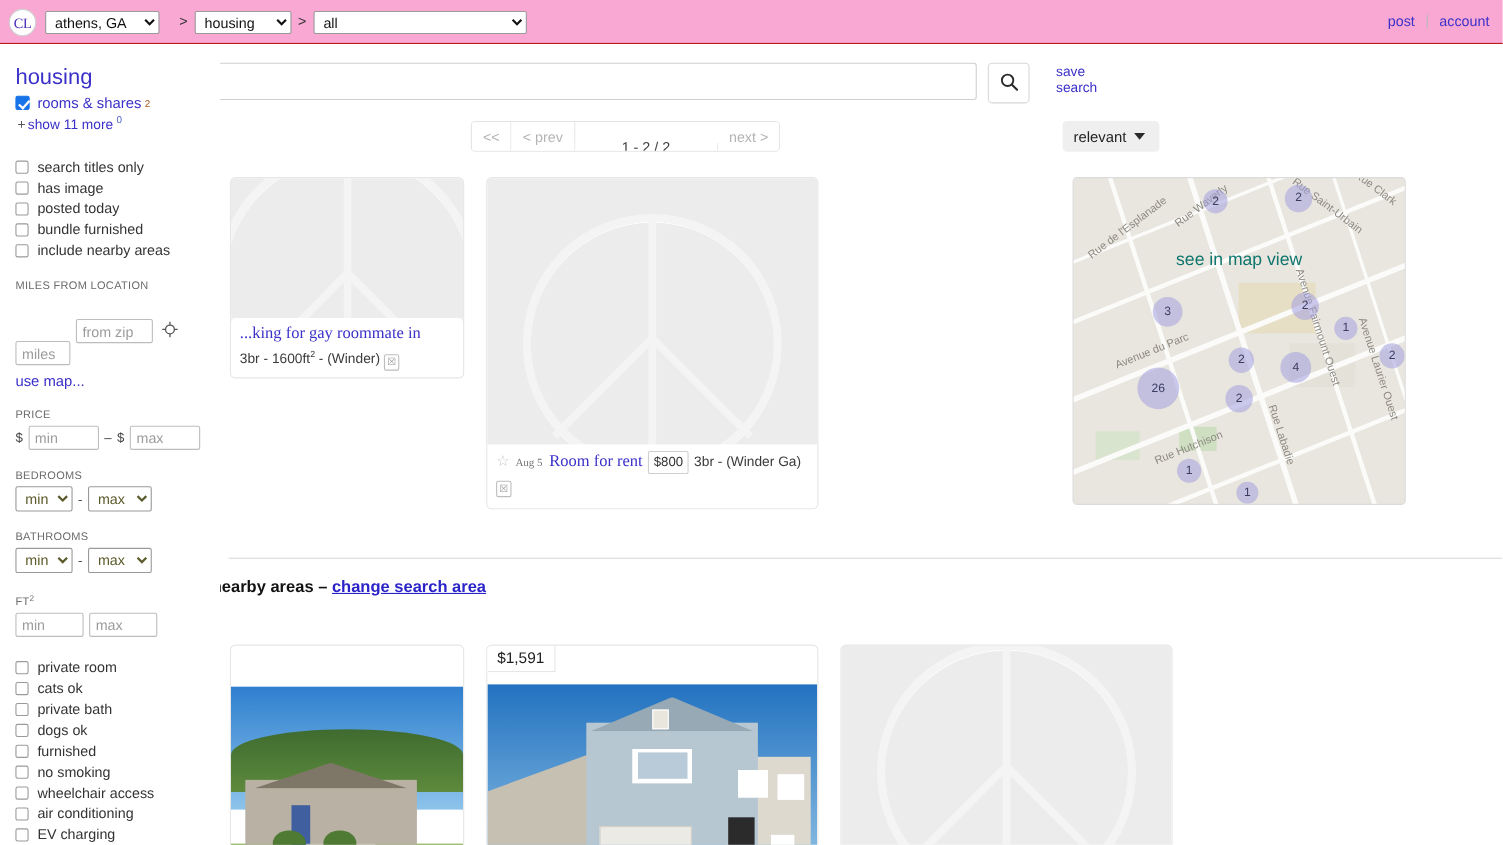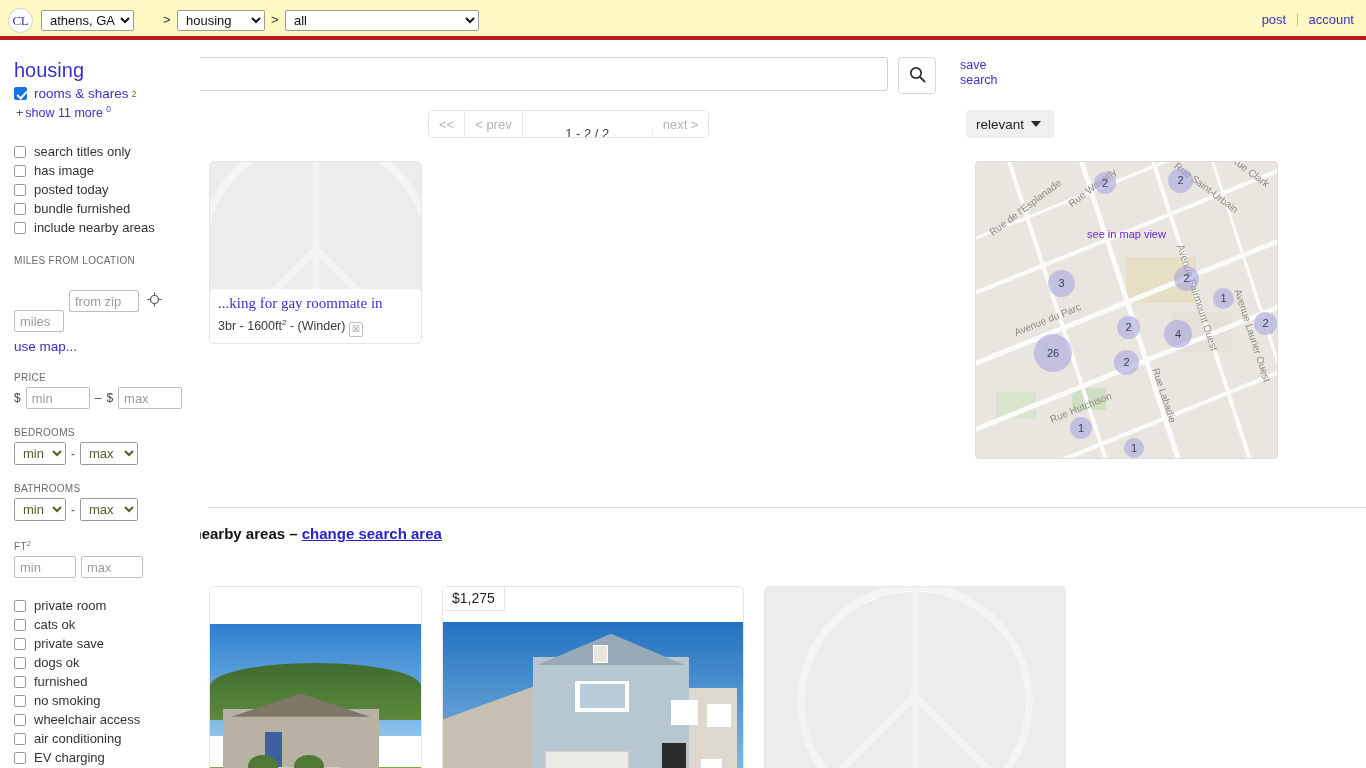--- a/index.html
+++ b/index.html
@@ -10,22 +10,22 @@
     background: #ffffff;
     font-family: "Liberation Sans", sans-serif;
     font-size: 13px;
     color: #222222;
   }
 
   
   #header-bar {
     position: absolute; top: 0; left: 0;
     width: 1366px; height: 40px;
-    background: #fef9c3;
-    border-bottom: 4px solid #b91c1c;
+    background: #f9a8d4;
+    border-bottom: 1px solid #b91c1c;
   }
   #cl-logo {
     position: absolute; left: 8px; top: 8px;
     width: 25px; height: 25px;
     border-radius: 50%;
     border: 1px solid #cfcfcf;
     background: #ffffff;
     color: #4a2ab5;
     font-family: "Liberation Serif", serif;
     font-size: 13px;
@@ -37,21 +37,21 @@
     position: absolute; top: 10px;
     height: 21px;
     font-family: "Liberation Sans", sans-serif;
     font-size: 13px;
     color: #111;
     background: #ffffff;
     border: 1px solid #9a9a9a;
     border-radius: 2px;
     padding: 0 2px 0 4px;
   }
-  #sel-city  { left: 41px;  width: 93px; }
+  #sel-city  { left: 41px;  width: 104px; }
   #sel-cat   { left: 177px; width: 88px; }
   #sel-sub   { left: 285px; width: 194px; }
   .hdr-gt {
     position: absolute; top: 12px;
     font-size: 13px; color: #333;
   }
   #gt1 { left: 163px; }
   #gt2 { left: 271px; }
   #hdr-right {
     position: absolute; right: 12px; top: 12px;
@@ -377,22 +377,22 @@
     position: absolute; left: 775px; top: 120px;
     width: 303px; height: 298px;
     border: 1px solid #dcdcdc;
     border-radius: 4px;
     background: #e9e6df;
     overflow: hidden;
   }
   #map-label {
     position: absolute; left: 0; right: 0; top: 66px;
     text-align: center;
-    font-size: 11px;
-    color: #6d28d9;
+    font-size: 16px;
+    color: #0f766e;
     z-index: 5;
   }
   .mk {
     position: absolute;
     border-radius: 50%;
     background: rgba(163,158,222,0.55);
     color: #3b3b60;
     text-align: center;
     font-size: 11px;
     z-index: 4;
@@ -578,21 +578,21 @@
       <div class="chk-row">
         <span class="chk-box"></span>
         <span>private room</span>
       </div>
       <div class="chk-row">
         <span class="chk-box"></span>
         <span>cats ok</span>
       </div>
       <div class="chk-row">
         <span class="chk-box"></span>
-        <span>private save</span>
+        <span>private bath</span>
       </div>
       <div class="chk-row">
         <span class="chk-box"></span>
         <span>dogs ok</span>
       </div>
       <div class="chk-row">
         <span class="chk-box"></span>
         <span>furnished</span>
       </div>
       <div class="chk-row">
@@ -650,20 +650,31 @@
     </div>
   </div>
   <div class="card" id="card-1-meta" style="left:9px; top:248px; width:213px; height:55px; border-top:none;">
     <div class="card-meta">
       <span class="ctitle">...king for gay roommate in</span><br>
       <span class="chousing"><span>3br - 1600ft</span><sup>2</sup> <span>- (Winder)</span></span>
       <span class="banish">☒</span>
     </div>
   </div>
 
+  <div class="card" style="left:242px; top:120px; width:302px; height:302px;">
+    <div class="ph">
+      <div class="peace">
+          <span class="peace-leg2"></span>
+        </div>
+    </div>
+    <div class="card-meta" style="height:58px">
+      <span class="star">☆</span><span class="cdate">Aug 5</span><span class="ctitle">Room for rent</span><span class="cprice">$800</span><span class="chousing"><span>3br</span> <span>- (Winder Ga)</span></span><br>
+      <span class="banish">☒</span>
+    </div>
+  </div>
 
   <div id="map-thumb">
     <div class="blk" style="left:150px; top:95px; width:70px; height:46px; background:#e6dfc6;"></div>
     <div class="blk" style="left:196px; top:150px; width:60px; height:40px; background:#e4e1d9;"></div>
     <div class="blk" style="left:20px; top:230px; width:40px; height:26px; background:#d9e4cf;"></div>
     <div class="blk" style="left:96px; top:226px; width:34px; height:22px; background:#cfe0c2;"></div>
 
     <div class="road" style="left:-40px; top:60px;  width:420px; height:4px; transform:rotate(-22deg);"></div>
     <div class="road" style="left:-40px; top:130px; width:420px; height:5px; transform:rotate(-22deg);"></div>
     <div class="road" style="left:-40px; top:196px; width:420px; height:5px; transform:rotate(-22deg);"></div>
@@ -716,21 +727,21 @@
       <div class="house-a"></div>
       <div class="roof-a"></div>
       <div class="door-a"></div>
       <div class="drive"></div>
       <div class="shrub" style="left:18%;"></div>
       <div class="shrub" style="left:40%;"></div>
     </div>
   </div>
 
   <div class="card" style="left:242px; top:545px; width:302px; height:230px; overflow:hidden;">
-    <div class="price-tab">$1,275</div>
+    <div class="price-tab">$1,591</div>
     <div class="photo" style="top:35px; height:195px;">
       <div class="h2-sky"></div>
       <div class="h2-left"></div>
       <div class="h2-right"></div>
       <div class="h2-body"></div>
       <div class="h2-roof"></div>
       <div class="h2-win" style="left:50%; top:12%; width:5%; height:9%; background:#e9e6dd;"></div>
       <div class="h2-win" style="left:44%; top:30%; width:18%; height:16%;"></div>
       <div class="h2-winin" style="left:45.5%; top:32%; width:15%; height:12%;"></div>
       <div class="h2-win" style="left:76%; top:40%; width:9%; height:13%;"></div>

